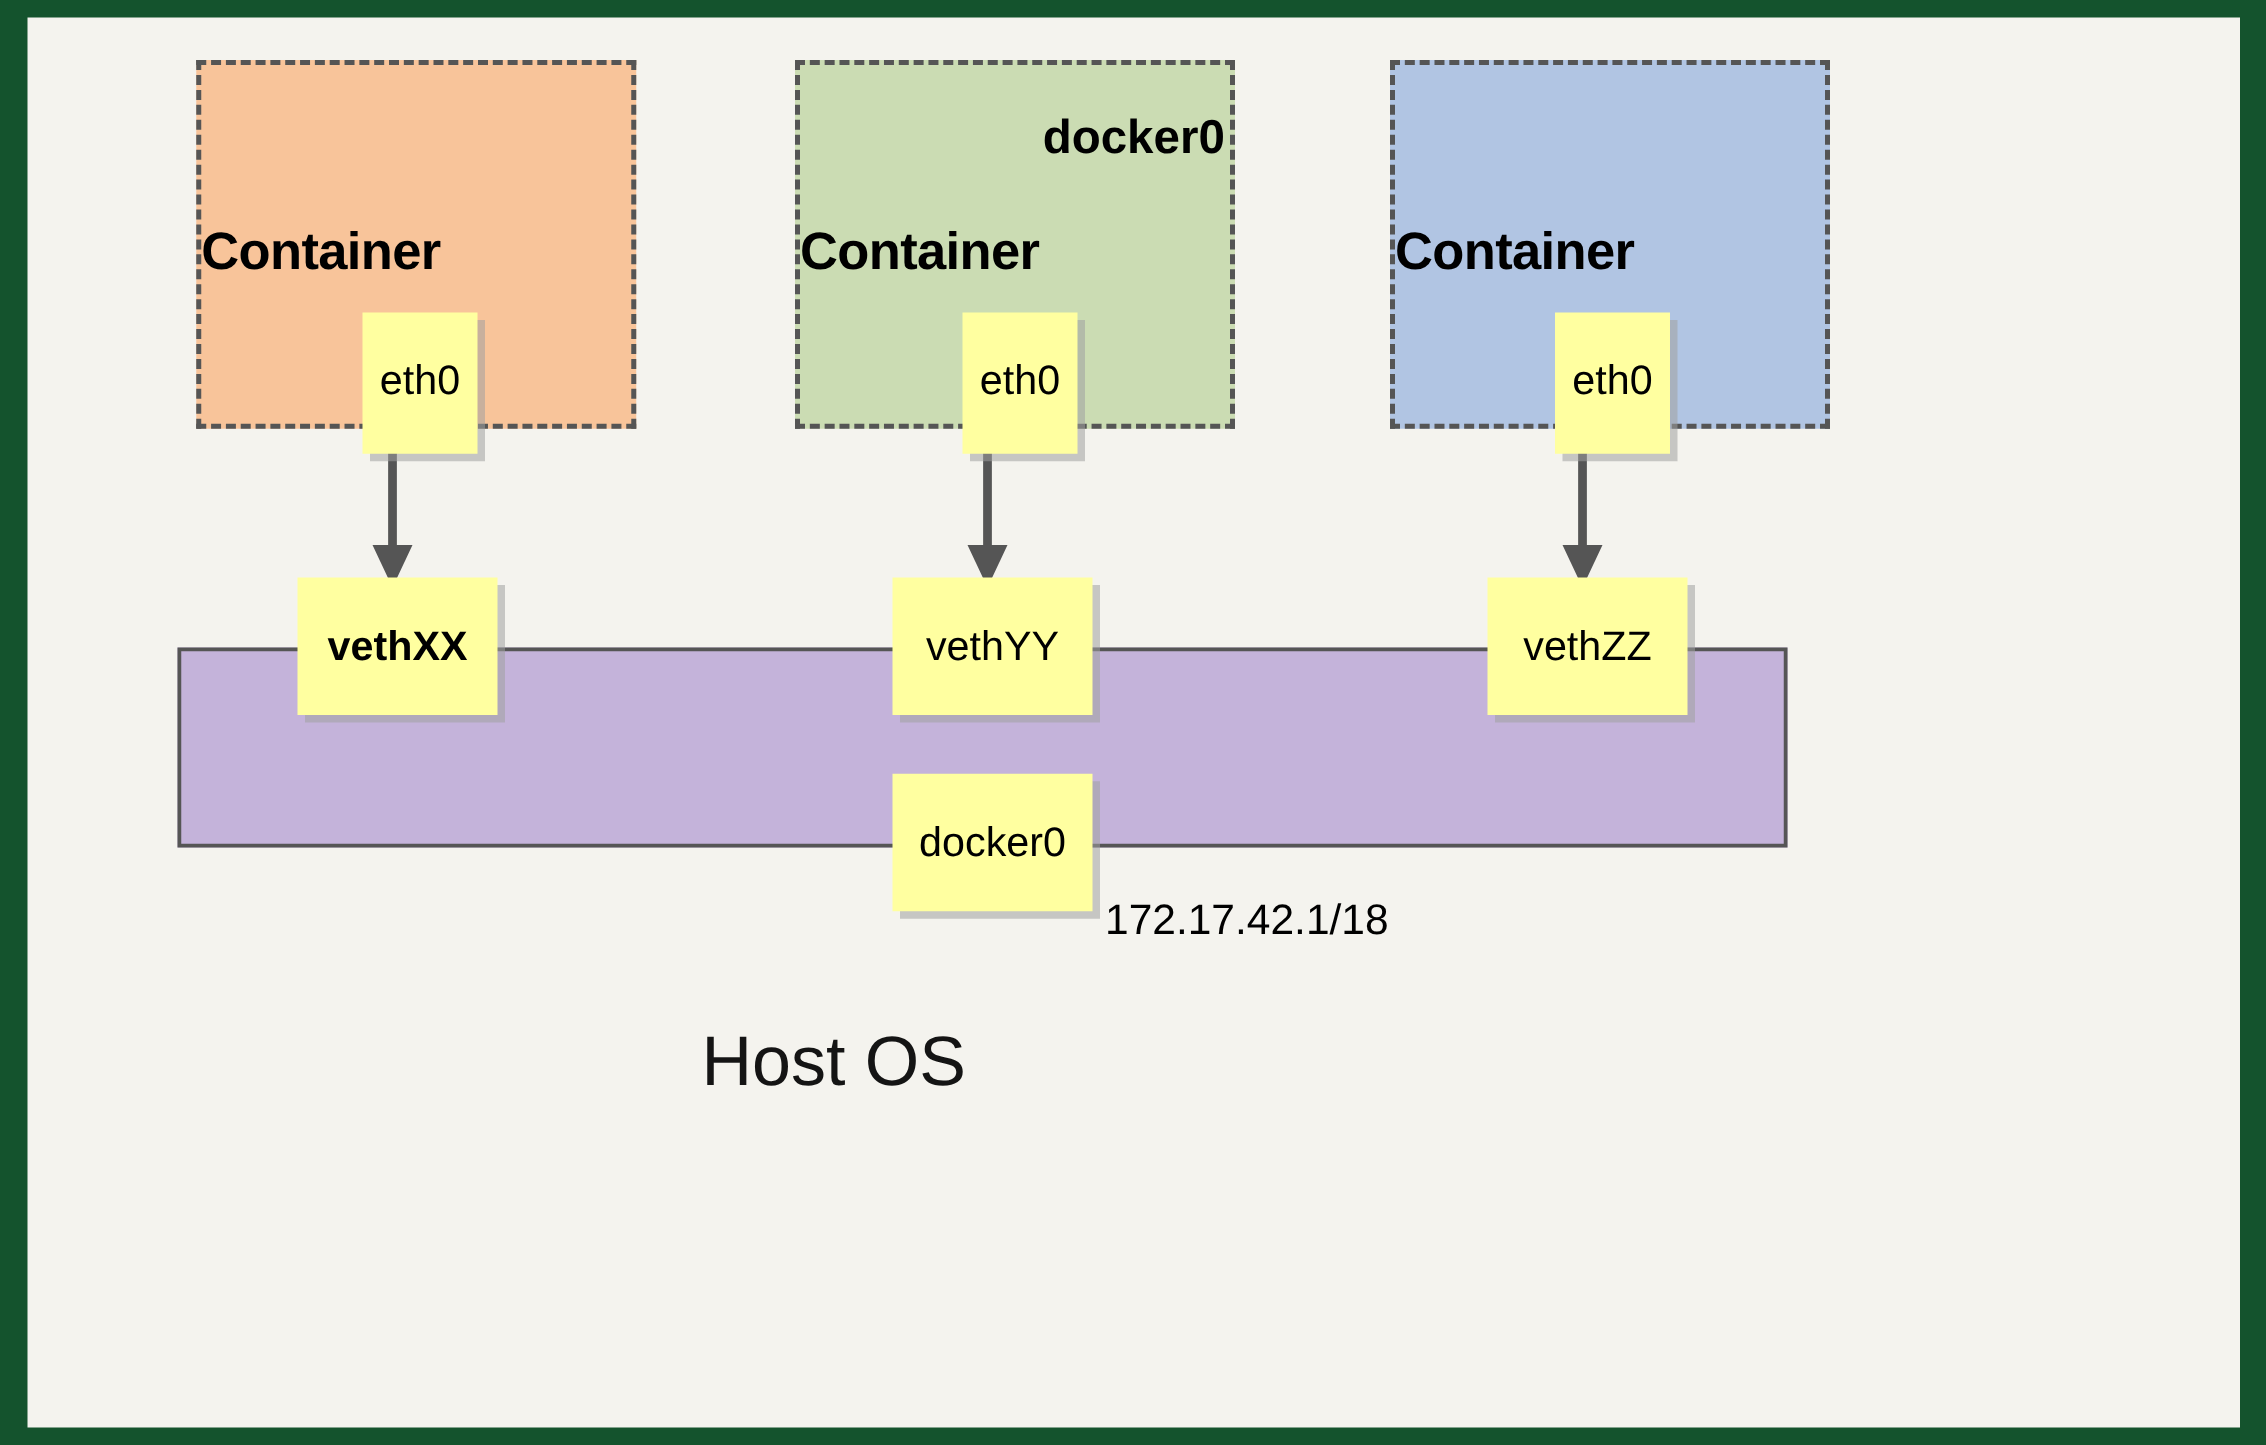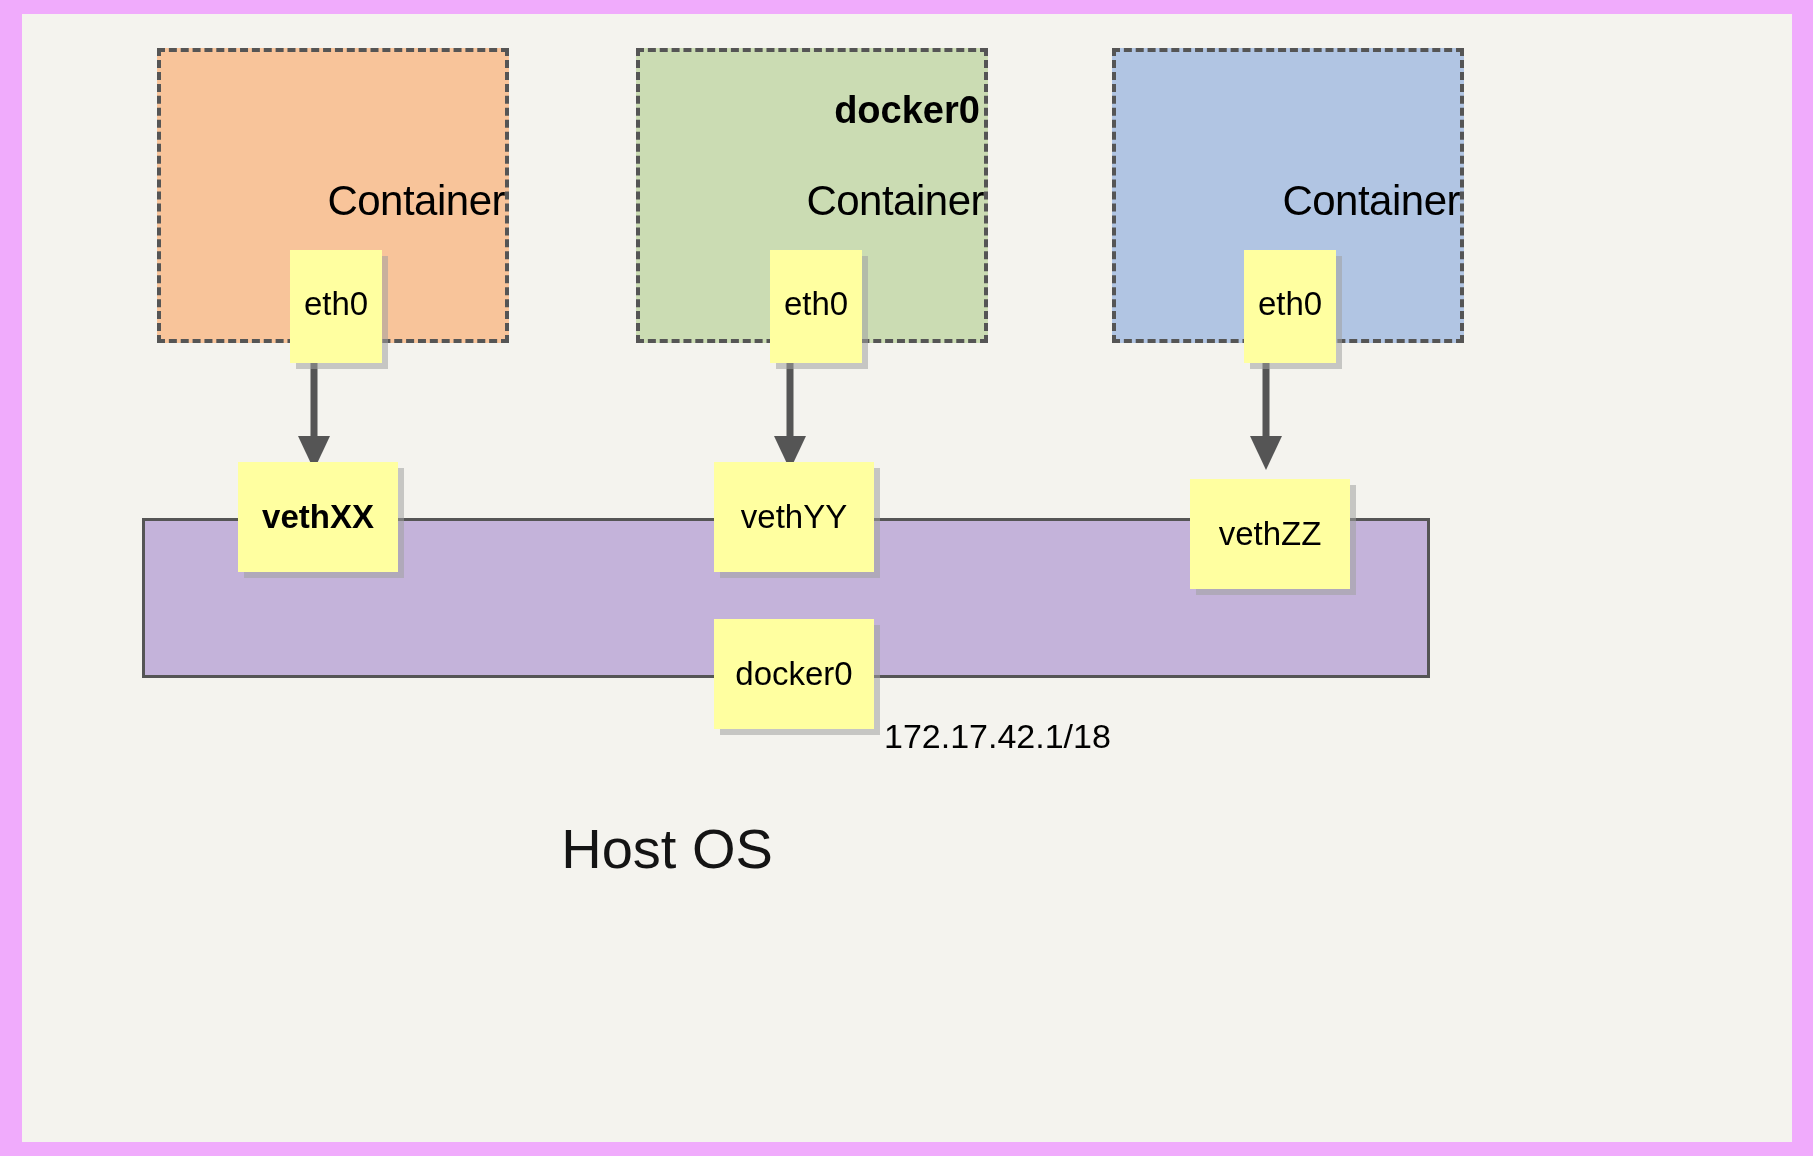--- a/index.html
+++ b/index.html
@@ -13,21 +13,21 @@
     overflow: hidden;
     font-family: "Liberation Sans", sans-serif;
   }
 
   
   #frame {
     position: absolute;
     left: 0; top: 0;
     width: 1813px;
     height: 1156px;
-    background: #f0abfc;
+    background: #14532d;
     box-sizing: border-box;
   }
   #canvas {
     position: absolute;
     left: 22px;
     top: 14px;
     width: 1770px;
     height: 1128px;
     background: #f4f3ee;
     overflow: hidden;
@@ -44,23 +44,23 @@
   }
   #container-0 { left: 135px;  background: #f8c49a; }
   #container-1 { left: 614px;  background: #cbdcb3; }
   #container-2 { left: 1090px; background: #b1c5e3; }
 
   .container-title {
     position: absolute;
     top: 125px;
     left: 0;
     width: 100%;
-    text-align: right;
+    text-align: left;
     font-size: 42px;
-    font-weight: normal;
+    font-weight: bold;
     color: #000000;
     letter-spacing: -0.5px;
   }
 
   
   .iface {
     position: absolute;
     box-sizing: border-box;
     background: #ffffa0;
     box-shadow: 6px 6px 0 0 rgba(160,160,160,0.55);
@@ -84,21 +84,21 @@
   #eth0-2 { left: 128px; }
 
   
   .veth-box {
     width: 160px;
     height: 110px;
     top: 448px;
   }
   #veth-0 { left: 216px; font-weight: bold; }
   #veth-1 { left: 692px; }
-  #veth-2 { left: 1168px; margin-top: 17px; }
+  #veth-2 { left: 1168px; }
 
   
   #docker0-iface {
     width: 160px;
     height: 110px;
     top: 605px;
     left: 692px;
   }
 
   

